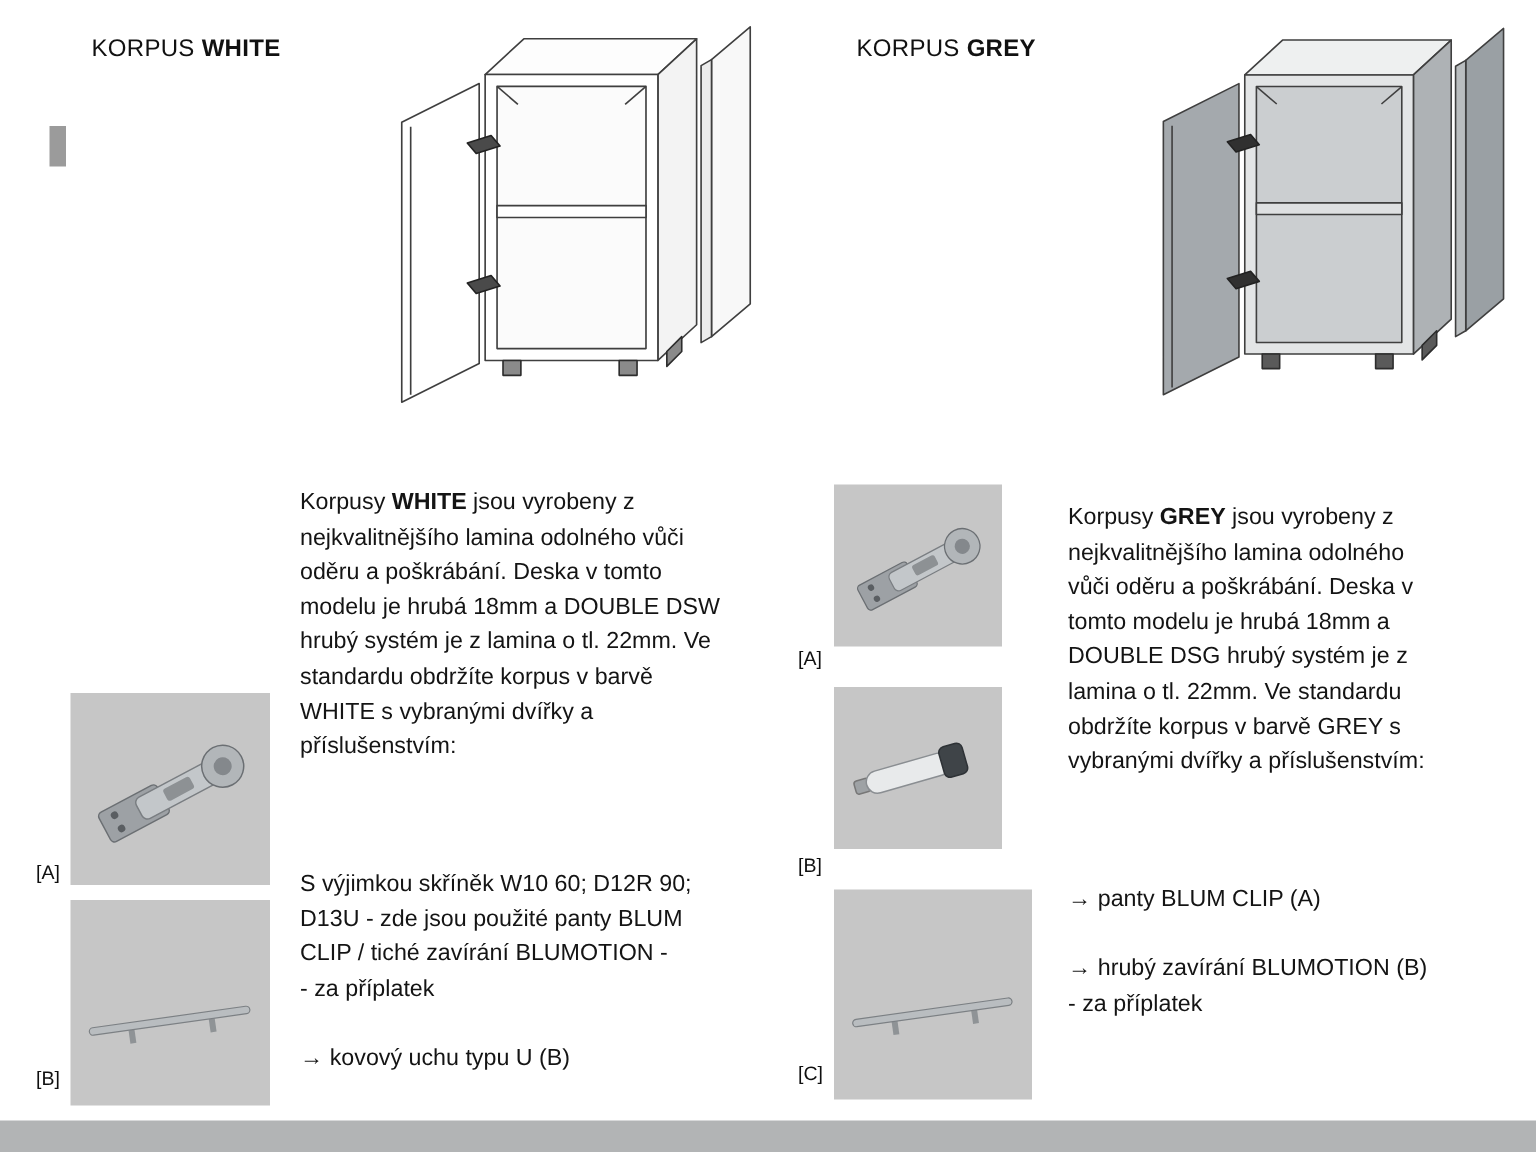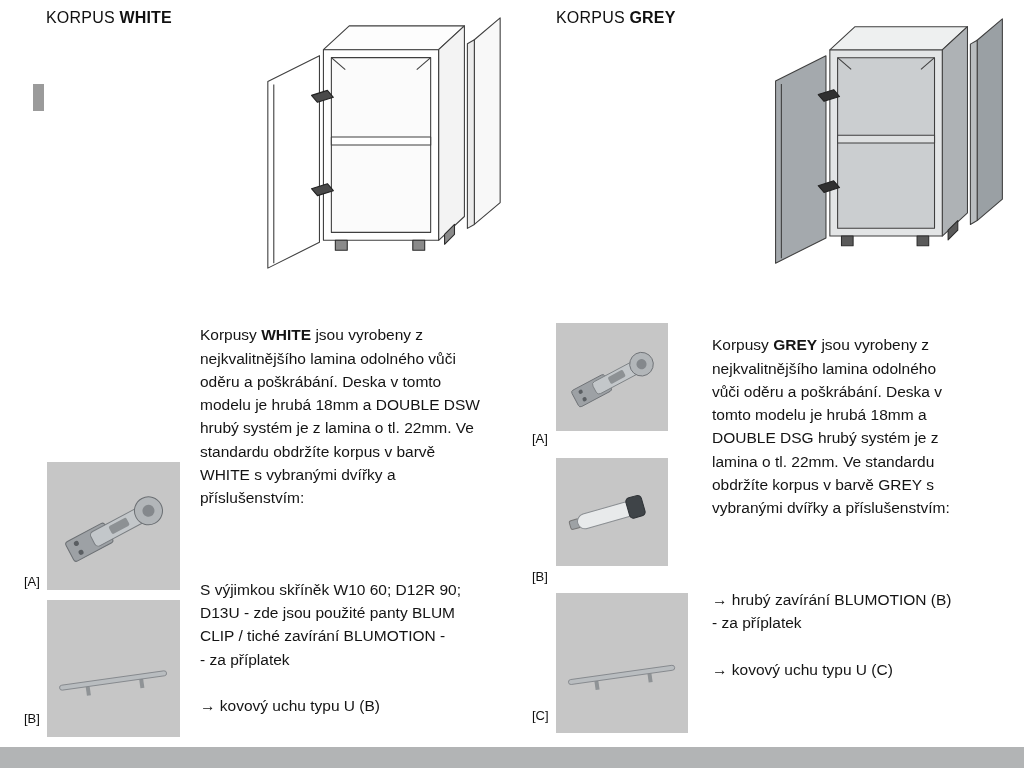--- a/index.html
+++ b/index.html
@@ -2,21 +2,21 @@
 <html><head>
 <meta charset="utf-8">
 <style>
   html,body{margin:0;padding:0;}
   body{
     width:1024px;height:768px;position:relative;overflow:hidden;
     background:#ffffff;color:#1b1b1b;
     font-family:"Liberation Sans", sans-serif;
   }
   .page{position:absolute;inset:0;}
-  .heading{position:absolute;margin:1px;font-size:16px;font-weight:400;letter-spacing:.2px;color:#111;}
+  .heading{position:absolute;margin:16px;font-size:16px;font-weight:400;letter-spacing:.2px;color:#111;}
   .heading b{font-weight:700;}
   .h-left{left:45px;top:8px;}
   .h-right{left:555px;top:8px;}
 
   .cabinet{position:absolute;}
   .cab-pos-left{left:252px;top:6px;width:262px;height:278px;}
   .cab-pos-right{left:762px;top:4px;width:252px;height:278px;}
   .cab{width:100%;height:100%;}
   .cab *{stroke:#3f3f3f;stroke-width:1.1;stroke-linejoin:round;}
   .cab .leg{stroke:#2d2d2d;}
@@ -149,23 +149,23 @@
   <div class="textblock tb-right">
     <p class="para"><span>Korpusy </span><b>GREY</b><span> jsou vyrobeny z
 nejkvalitnějšího lamina odolného
 vůči oděru a poškrábání. Deska v
 tomto modelu je hrubá 18mm a
 DOUBLE DSG hrubý systém je z
 lamina o tl. 22mm. Ve standardu
 obdržíte korpus v barvě GREY s
 vybranými dvířky a příslušenstvím:</span></p>
     <div class="items">
+      <div class="item">→ panty BLUM CLIP (A)</div>
       <div class="item">→ hrubý zavírání BLUMOTION (B)
     - za příplatek</div>
-      <div class="item">→ kovový uchu typu U (C)</div>
     </div>
   </div>
 
   <figure class="photo-box" style="left:556px;top:323px;width:112px;height:108px;">
     <svg class="photo" viewBox="0 0 130 128">
       <g transform="rotate(-28 65 64)">
         <rect x="14" y="56" width="44" height="22" rx="3" fill="#9da1a5" stroke="#6b6f73"></rect>
         <rect x="40" y="59" width="56" height="16" rx="4" fill="#c3c7ca" stroke="#7a7e82"></rect>
         <rect x="60" y="62" width="20" height="9" rx="2" fill="#8d9194" stroke="none"></rect>
         <circle cx="103" cy="67" r="14" fill="#b2b6b9" stroke="#6b6f73"></circle>

